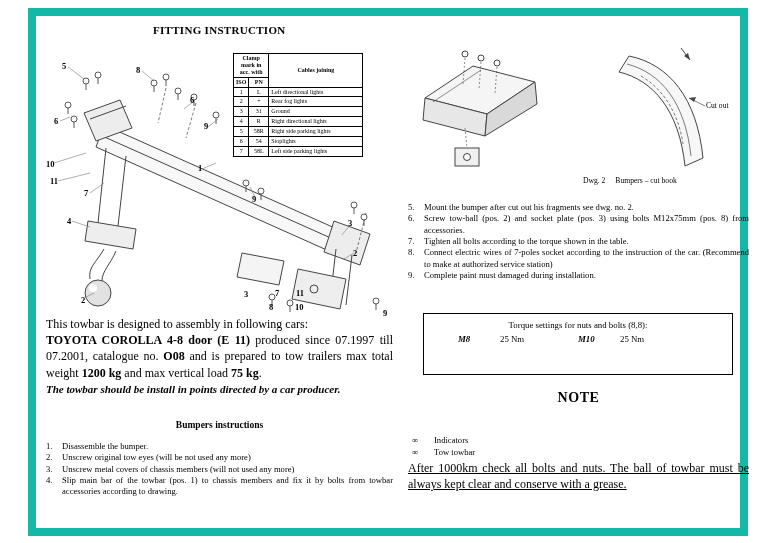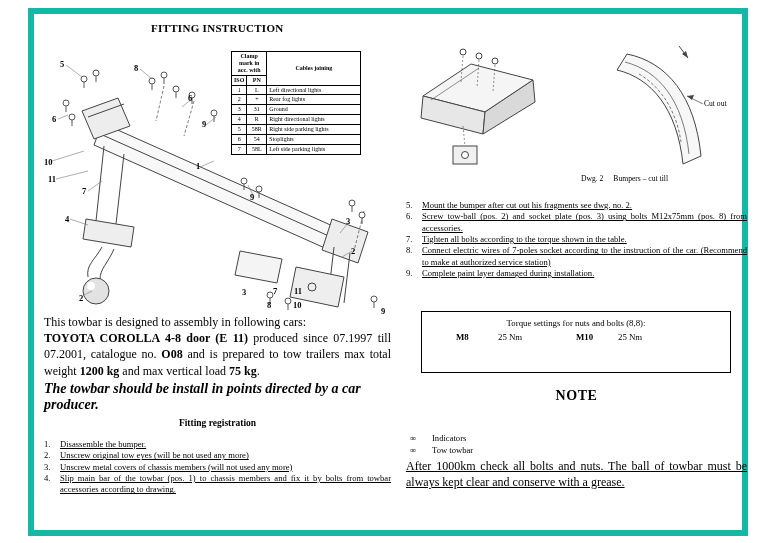--- a/index.html
+++ b/index.html
@@ -3,47 +3,47 @@
 <meta charset="utf-8">
 <style>
   * { margin:0; padding:0; box-sizing:border-box; }
   html,body { background:#fff; }
   body {
     width:768px; height:543px; position:relative; overflow:hidden;
     font-family:"Liberation Serif", "DejaVu Serif", serif; color:#000;
   }
   .frame {
     position:absolute; left:28px; top:8px; width:720px; height:528px;
-    border:6px solid #14b8a6; background:#fff;
+    border:8px solid #14b8a6; background:#fff;
   }
   .abs { position:absolute; }
   .title { font-size:11px; font-weight:bold; letter-spacing:0.3px; }
   .just { text-align:justify; font-size:12px; line-height:1.35; }
-  .warning { font-weight:bold; font-style:italic; font-size:14px; }
+  .warning { font-weight:bold; font-style:italic; font-size:11px; }
   .subhead { font-weight:bold; font-size:9.5px; text-align:center; }
   .note-head { font-weight:bold; font-size:14px; text-align:center; letter-spacing:0.6px; }
 
   .clamp-table { border-collapse:collapse; font-size:6px; line-height:1.15; background:#fff; }
   .clamp-table td { border:1px solid #000; padding:1px 2px; vertical-align:middle; }
   .clamp-table .th { font-weight:bold; text-align:center; }
   .clamp-table .c { text-align:center; width:15px; }
   .clamp-table .c2 { text-align:center; width:20px; }
   .clamp-table .cable { width:94px; }
 
   .drawing { }
   .co { position:absolute; font-size:8.5px; font-weight:bold; }
 
   .li { display:flex; font-size:8.6px; line-height:1.32; }
   .li .num { flex:0 0 16px; }
-  .li .txt { flex:1; text-align:justify;text-decoration:underline; }
+  .li .txt { flex:1; text-align:justify; }
 
   .torque-box { border:1px solid #000; padding-top:6px; font-size:8.8px; }
   .torque-title { text-align:center; margin-bottom:4px; }
   .trow { display:flex; justify-content:center; margin-top:3px; }
-  .tb { width:42px; font-weight:bold; }
+  .tb { width:42px; font-weight:bold;font-style:italic; }
   .tv { width:78px; }
 
   .bullet { display:flex; font-size:8.6px; line-height:1.35; padding-left:4px; }
   .bullet .bg { flex:0 0 22px; }
 
   .cutout { position:absolute; font-size:7.6px; }
   .caption { position:absolute; font-size:7.6px; }
   .caption .gap { display:inline-block; width:10px; }
 </style>
 </head>
@@ -208,21 +208,21 @@
         <path d="M214,18 C248,27 272,56 278,110" stroke-width="0.7"></path>
         <path d="M228,30 C252,44 266,70 270,98" stroke-dasharray="3,2" stroke-width="0.7"></path>
         <line x1="268" y1="2" x2="277" y2="14"></line>
         <polygon points="277,14 271,10 275,7" fill="#444" stroke="none"></polygon>
         <line x1="292" y1="60" x2="276" y2="52" stroke-width="0.7"></line>
         <polygon points="276,52 283,51 281,56" fill="#444" stroke="none"></polygon>
       </g>
     </svg>
     <span class="cutout" style="left:293px; top:55px;">Cut out</span>
     <div class="caption" style="left:170px; top:130px;">
-      <span>Dwg. 2</span><span class="gap"></span><span>Bumpers – cut till</span>
+      <span>Dwg. 2</span><span class="gap"></span><span>Bumpers – cut book</span>
     </div>
   </div>
 
   <div class="abs" style="left:372px; top:186px; width:341px;">
     <div class="li">
       <span class="num">5.</span>
       <span class="txt">Mount the bumper after cut out his fragments see dwg. no. 2.</span>
     </div>
     <div class="li">
       <span class="num">6.</span>
@@ -231,21 +231,21 @@
     <div class="li">
       <span class="num">7.</span>
       <span class="txt">Tighten all bolts according to the torque shown in the table.</span>
     </div>
     <div class="li">
       <span class="num">8.</span>
       <span class="txt">Connect electric wires of 7-poles socket according to the instruction of the car. (Recommend to make at authorized service station)</span>
     </div>
     <div class="li">
       <span class="num">9.</span>
-      <span class="txt">Complete paint layer damaged during installation.</span>
+      <span class="txt">Complete paint must damaged during installation.</span>
     </div>
   </div>
 
   <div class="abs torque-box" style="left:387px; top:297px; width:310px; height:62px;">
     <div class="torque-title">Torque settings for nuts and bolts (8,8):</div>
     <div class="trow">
       <span class="tb">M8</span>
       <span class="tv">25 Nm</span>
       <span class="tb">M10</span>
       <span class="tv">25 Nm</span>
@@ -265,21 +265,21 @@
   </div>
   <div class="abs just" style="left:372px; top:444px; width:341px;text-decoration:underline;">After 1000km check all bolts and nuts. The ball of towbar must be always kept clear and conserve with a grease.</div>
 
   <div class="abs just" style="left:10px; top:300px; width:347px;">
     <span>This towbar is designed to assembly in following cars:</span><br>
     <b>TOYOTA COROLLA 4-8 door (E 11)</b><span> produced since 07.1997 till 07.2001,  catalogue no. </span><b>O08</b><span> and is prepared to tow trailers max total weight </span><b>1200 kg</b><span> and max vertical load </span><b>75 kg</b><span>.</span>
   </div>
 
   <div class="abs warning" style="left:10px; top:367px; width:347px;">The towbar should be install in points directed by a car producer.</div>
 
-  <div class="abs subhead" style="left:10px; top:404px; width:347px;">Fitting registration</div>
+  <div class="abs subhead" style="left:10px; top:404px; width:347px;">Bumpers instructions</div>
   <div class="abs" style="left:10px; top:425px; width:347px;">
     <div class="li">
       <span class="num">1.</span>
       <span class="txt">Disassemble the bumper.</span>
     </div>
     <div class="li">
       <span class="num">2.</span>
       <span class="txt">Unscrew original tow eyes (will be not used any more)</span>
     </div>
     <div class="li">

